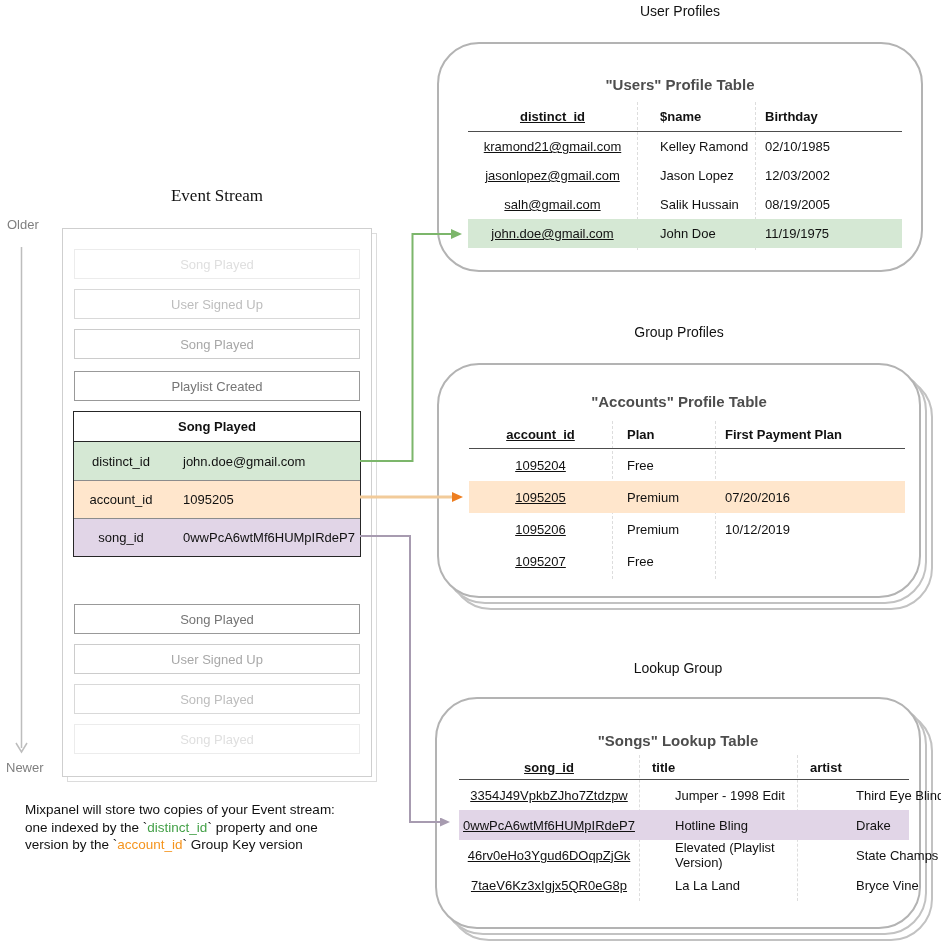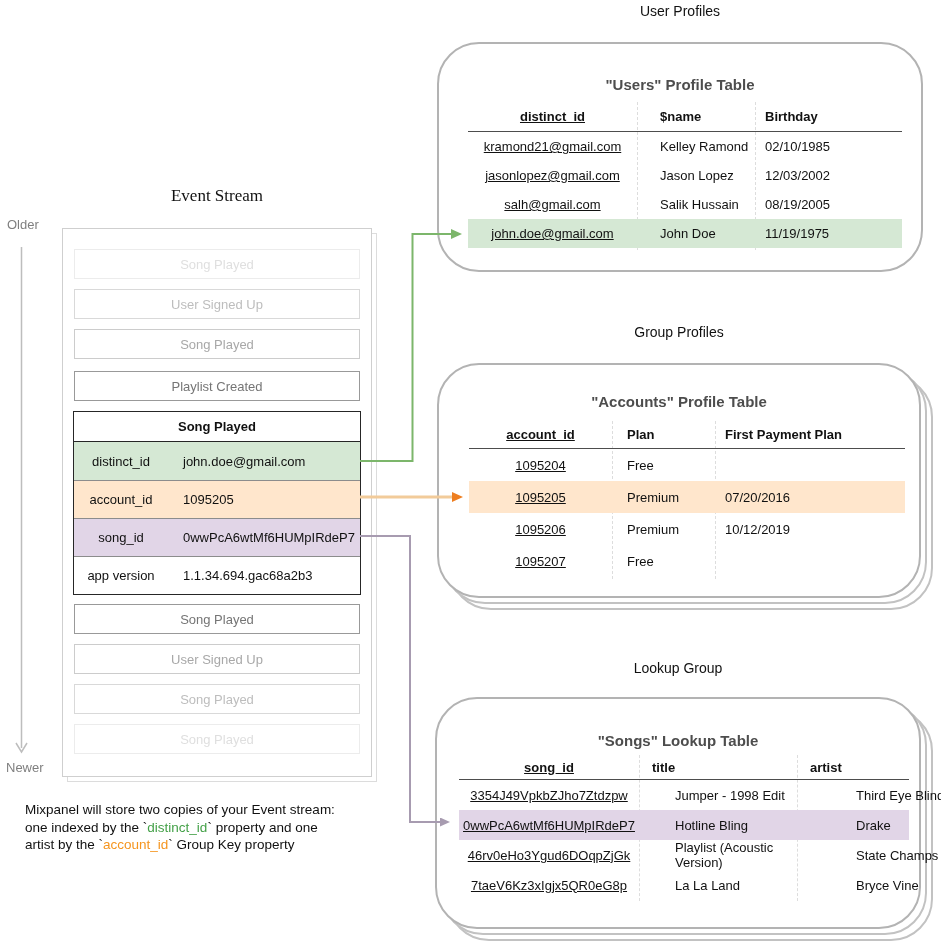--- a/index.html
+++ b/index.html
@@ -104,35 +104,31 @@
       <span class="v">john.doe@gmail.com</span>
     </div>
     <div class="prow bg-orange">
       <span class="k">account_id</span>
       <span class="v">1095205</span>
     </div>
     <div class="prow bg-purple">
       <span class="k">song_id</span>
       <span class="v">0wwPcA6wtMf6HUMpIRdeP7</span>
     </div>
-    <div class="prow bg-none">
-      <span class="k">app version</span>
-      <span class="v">1.1.34.694.gac68a2b3</span>
-    </div>
   </div>
 
   <div class="ev ev-f4" style="top:604px">Song Played</div>
   <div class="ev ev-f3" style="top:644px">User Signed Up</div>
   <div class="ev ev-f2" style="top:684px">Song Played</div>
   <div class="ev ev-f1" style="top:724px">Song Played</div>
 
   <div class="caption">
     <span>Mixpanel will store two copies of your Event stream:</span><br>
     <span>one indexed by the `</span><span class="kw-g">distinct_id</span><span>` property and one</span><br>
-    <span>artist by the `</span><span class="kw-o">account_id</span><span>` Group Key property</span>
+    <span>version by the `</span><span class="kw-o">account_id</span><span>` Group Key version</span>
   </div>
 
   <div class="sec-title up-title">User Profiles</div>
   <div class="card users-card">
     <div class="card-title" style="top:32px">"Users" Profile Table</div>
     <div class="colsep" style="left:198px;top:58px;height:148px"></div>
     <div class="colsep" style="left:316px;top:58px;height:148px"></div>
     <div class="tbl users-tbl">
       <div class="thead">
         <span class="c-key">distinct_id</span>
@@ -219,21 +215,21 @@
         <span class="c2">Jumper - 1998 Edit</span>
         <span class="c3">Third Eye Blind</span>
       </div>
       <div class="trow hl-purple">
         <span class="c-key">0wwPcA6wtMf6HUMpIRdeP7</span>
         <span class="c2">Hotline Bling</span>
         <span class="c3">Drake</span>
       </div>
       <div class="trow">
         <span class="c-key">46rv0eHo3Ygud6DOqpZjGk</span>
-        <span class="c2">Playlist (Acoustic Version)</span>
+        <span class="c2">Elevated (Playlist Version)</span>
         <span class="c3">State Champs</span>
       </div>
       <div class="trow">
         <span class="c-key">7taeV6Kz3xIgjx5QR0eG8p</span>
         <span class="c2">La La Land</span>
         <span class="c3">Bryce Vine</span>
       </div>
     </div>
   </div>
 

